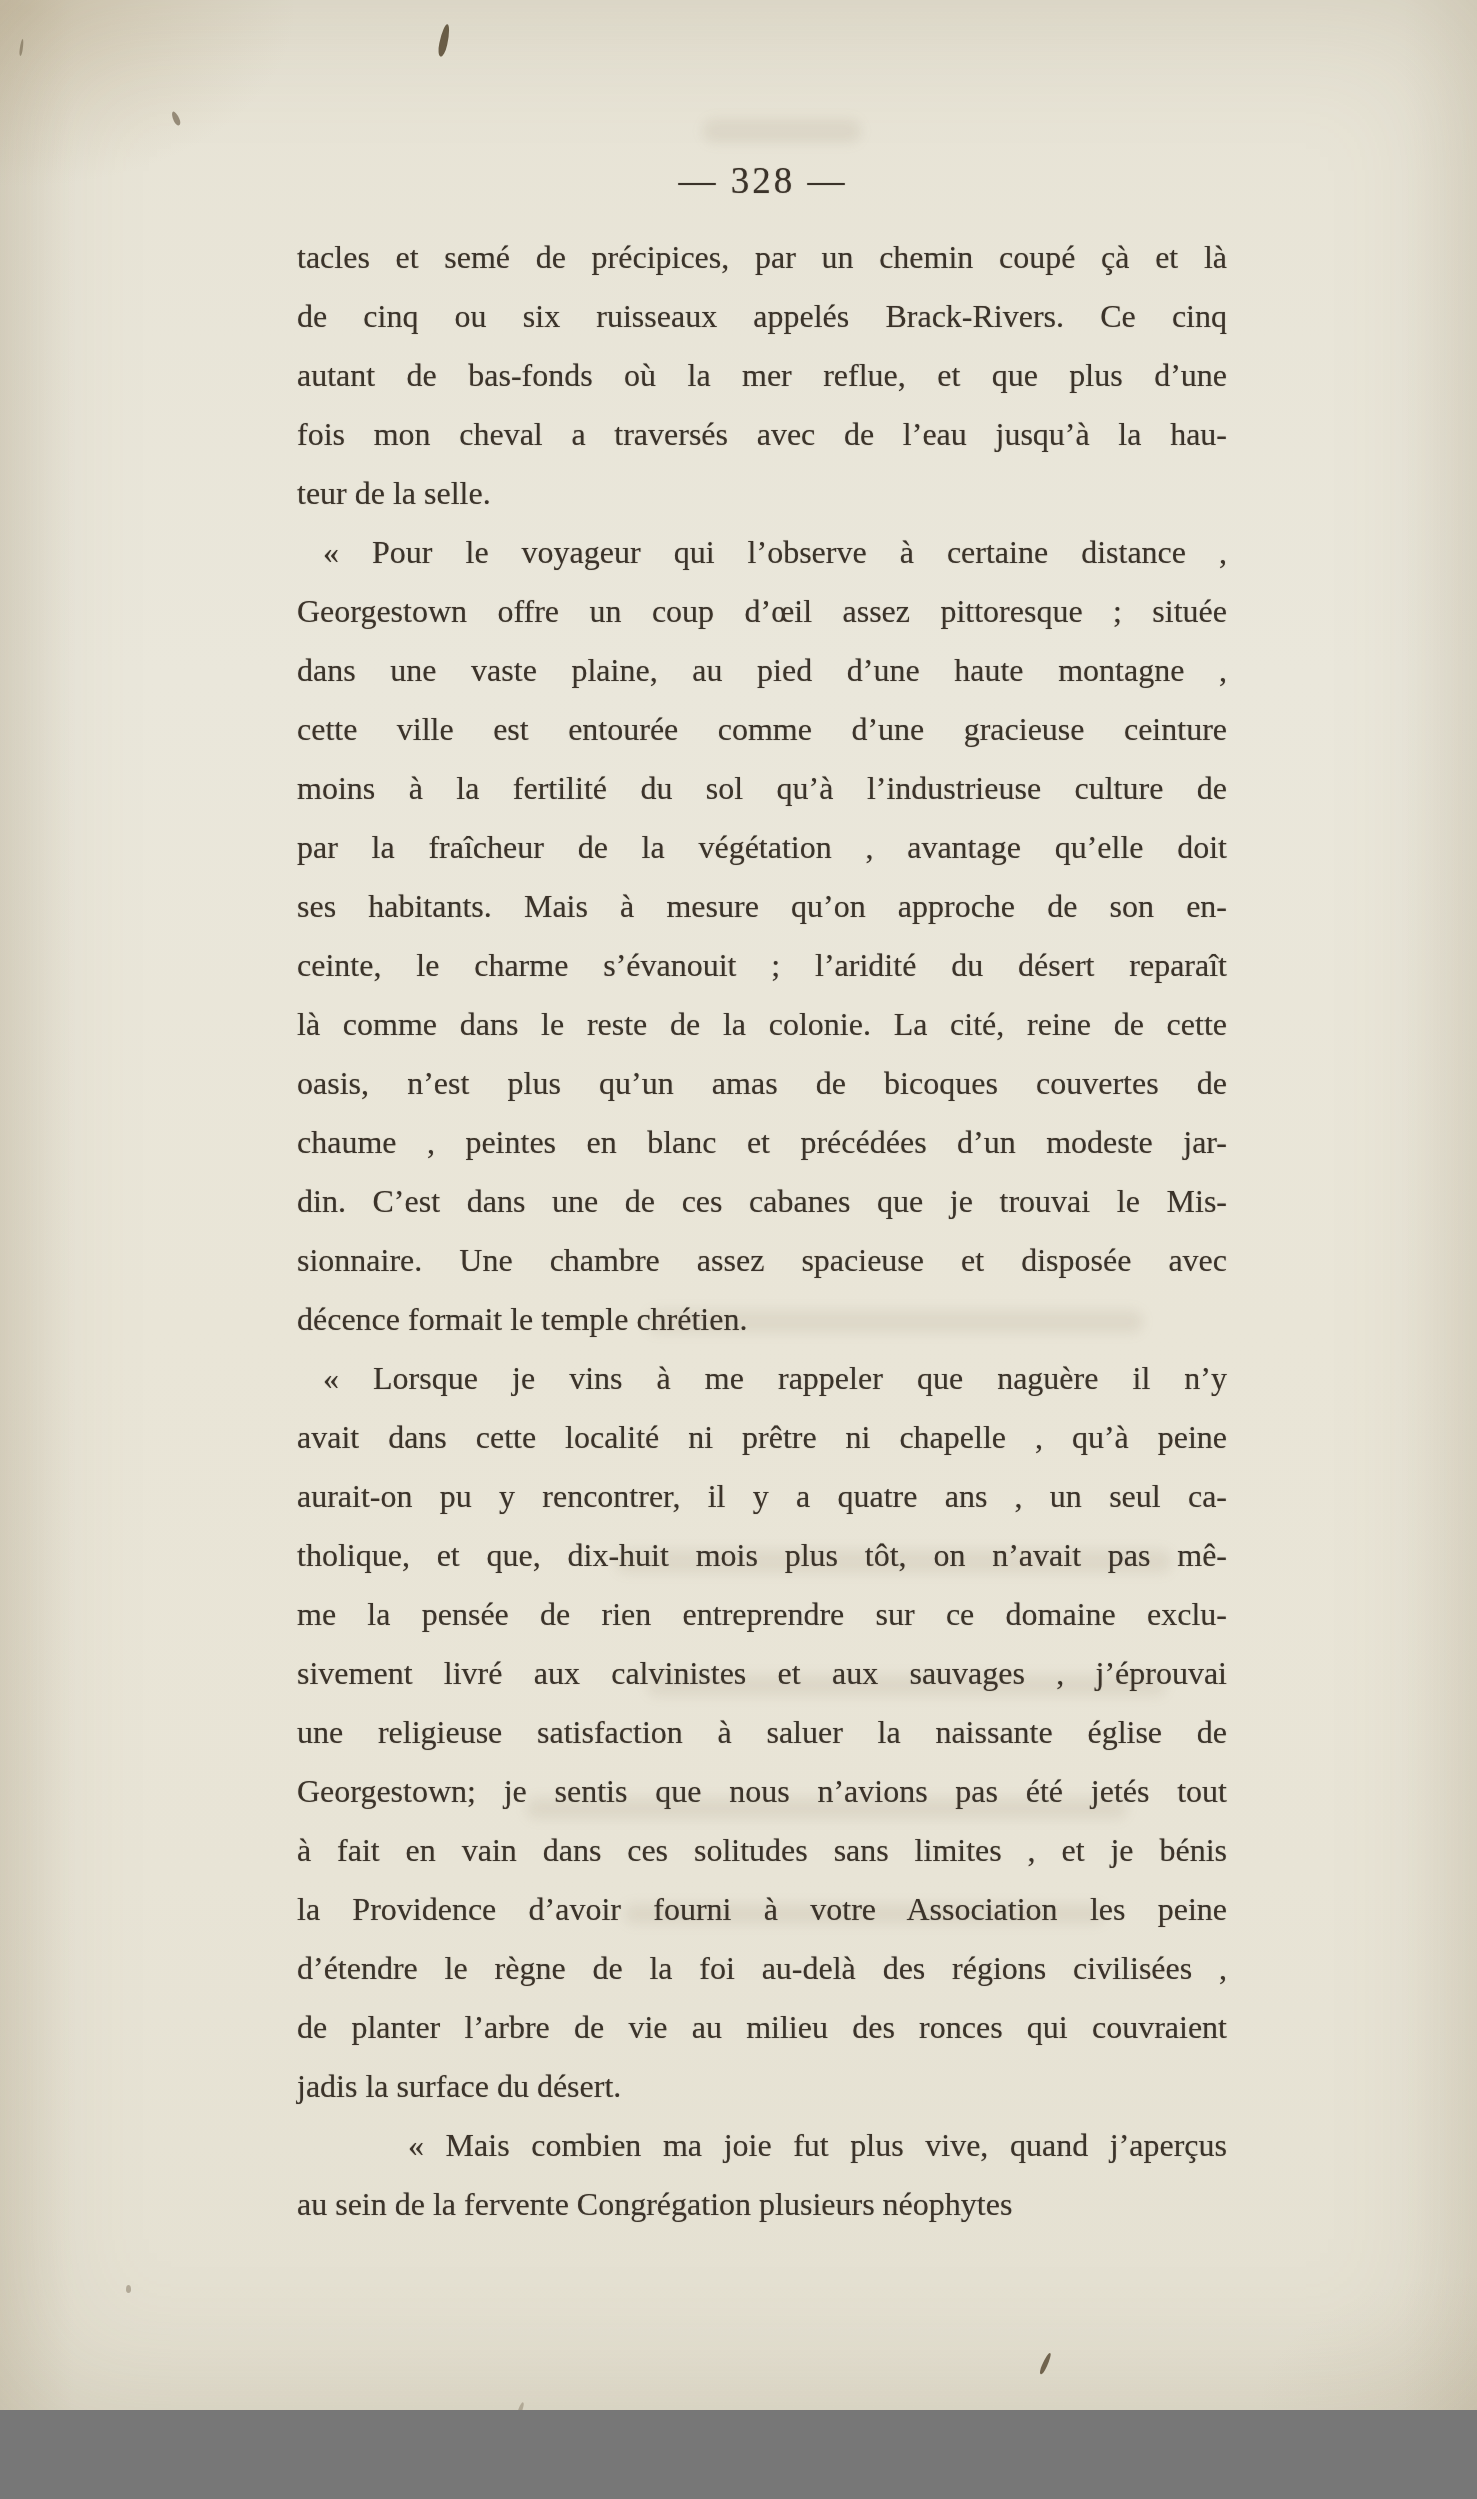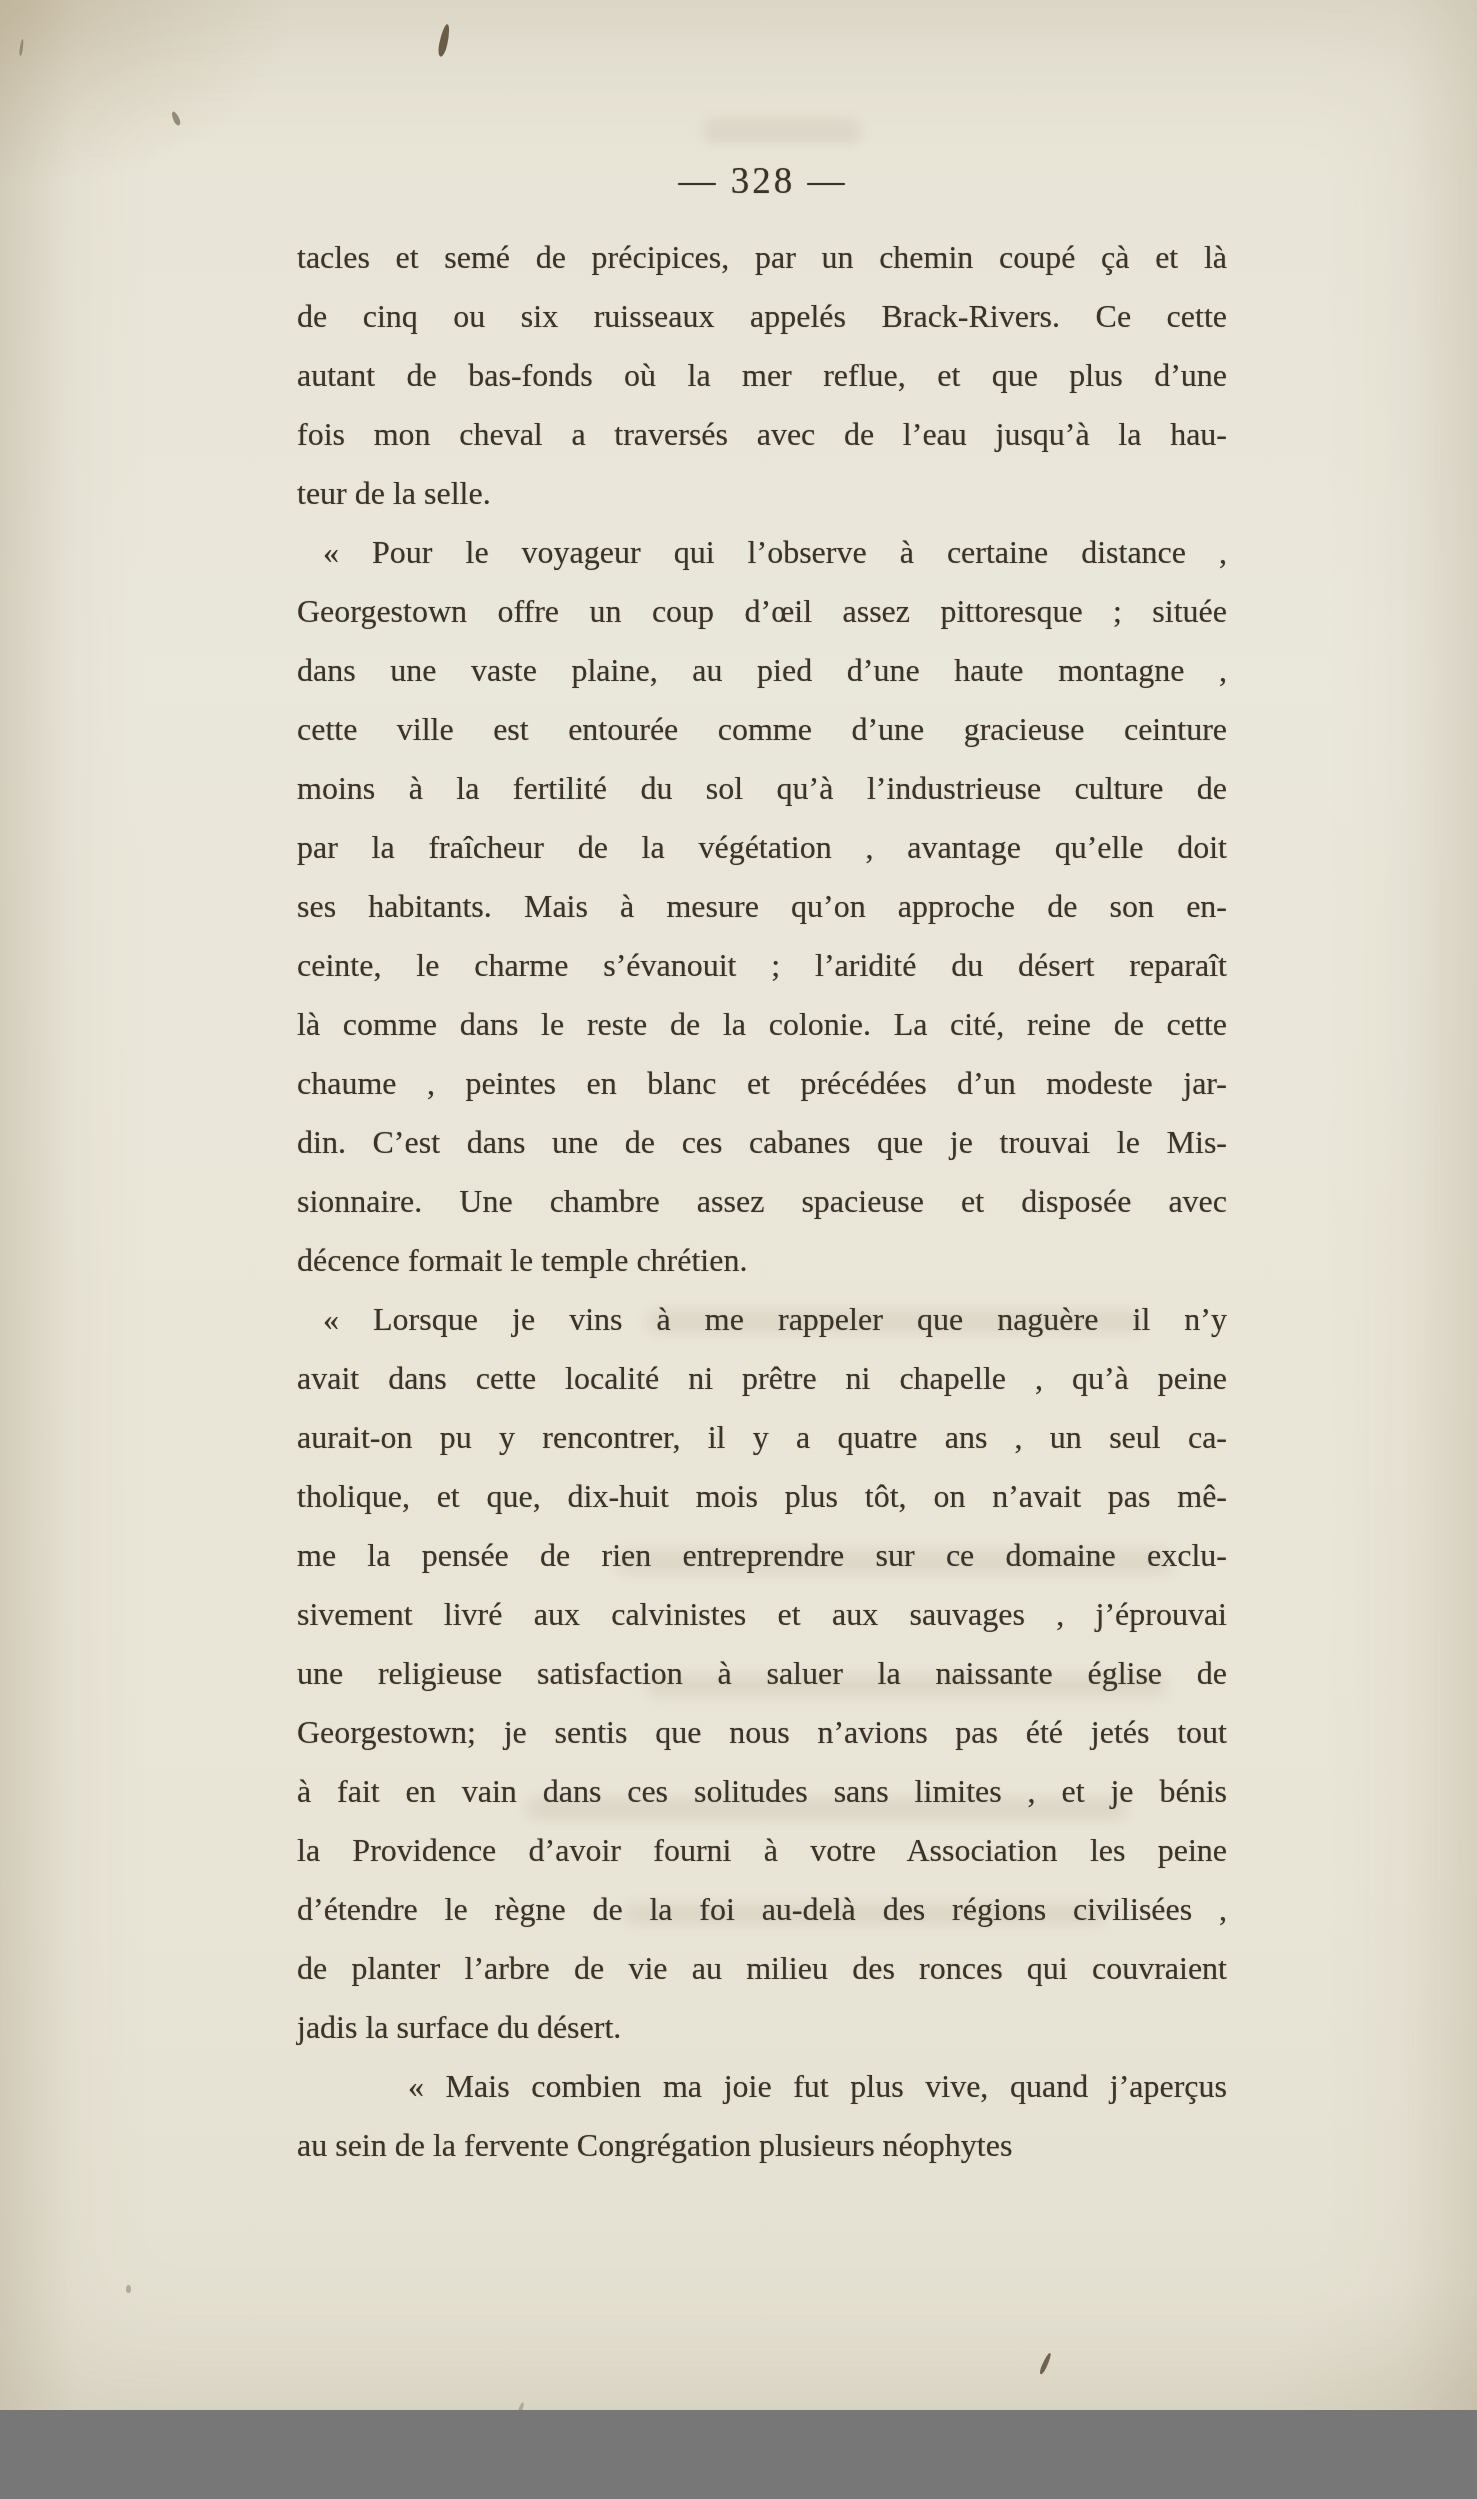--- a/index.html
+++ b/index.html
@@ -82,33 +82,34 @@
   <div class="speck" style="left:141px; top:2427px; width:12px; height:6.8px; opacity:0.3; filter:blur(0.8px);"></div>
   <div class="speck" style="left:519px; top:2402px; width:3.8px; height:12px; transform:rotate(20deg); opacity:0.3;"></div>
   <div class="speck" style="left:1043px; top:2352px; width:4.5px; height:22.6px; transform:rotate(24deg); opacity:0.8;"></div>
 
   <div class="page-header">
     <span>— 328 —</span>
   </div>
 
   <div class="text-block">
       <div class="line"><span>tacles et semé de précipices, par un chemin coupé çà et là</span></div>
-      <div class="line"><span>de cinq ou six ruisseaux appelés </span><span class="italic">Brack-Rivers.</span><span> Ce cette</span></div>
+      <div class="line"><span>de cinq ou six ruisseaux appelés </span><span class="italic">Brack-Rivers.</span><span> Ce cinq</span></div>
       <div class="line"><span>autant de bas-fonds où la mer reflue, et que plus d’une</span></div>
       <div class="line"><span>fois mon cheval a traversés avec de l’eau jusqu’à la hau-</span></div>
       <div class="line para-end"><span>teur de la selle.</span></div>
       <div class="line indent-small"><span>« Pour le voyageur qui l’observe à certaine distance ,</span></div>
       <div class="line"><span>Georgestown offre un coup d’œil assez pittoresque ; située</span></div>
       <div class="line"><span>dans une vaste plaine, au pied d’une haute montagne ,</span></div>
       <div class="line"><span>cette ville est entourée comme d’une gracieuse ceinture</span></div>
       <div class="line"><span>moins à la fertilité du sol qu’à l’industrieuse culture de</span></div>
       <div class="line"><span>par la fraîcheur de la végétation , avantage qu’elle doit</span></div>
       <div class="line"><span>ses habitants. Mais à mesure qu’on approche de son en-</span></div>
       <div class="line"><span>ceinte, le charme s’évanouit ; l’aridité du désert reparaît</span></div>
       <div class="line"><span>là comme dans le reste de la colonie. La cité, reine de cette</span></div>
+      <div class="line"><span>oasis, n’est plus qu’un amas de bicoques couvertes de</span></div>
       <div class="line"><span>chaume , peintes en blanc et précédées d’un modeste jar-</span></div>
       <div class="line"><span>din. C’est dans une de ces cabanes que je trouvai le Mis-</span></div>
       <div class="line"><span>sionnaire. Une chambre assez spacieuse et disposée avec</span></div>
       <div class="line para-end"><span>décence formait le temple chrétien.</span></div>
       <div class="line indent-small"><span>« Lorsque je vins à me rappeler que naguère il n’y</span></div>
       <div class="line"><span>avait dans cette localité ni prêtre ni chapelle , qu’à peine</span></div>
       <div class="line"><span>aurait-on pu y rencontrer, il y a quatre ans , un seul ca-</span></div>
       <div class="line"><span>tholique, et que, dix-huit mois plus tôt, on n’avait pas mê-</span></div>
       <div class="line"><span>me la pensée de rien entreprendre sur ce domaine exclu-</span></div>
       <div class="line"><span>sivement livré aux calvinistes et aux sauvages , j’éprouvai</span></div>

